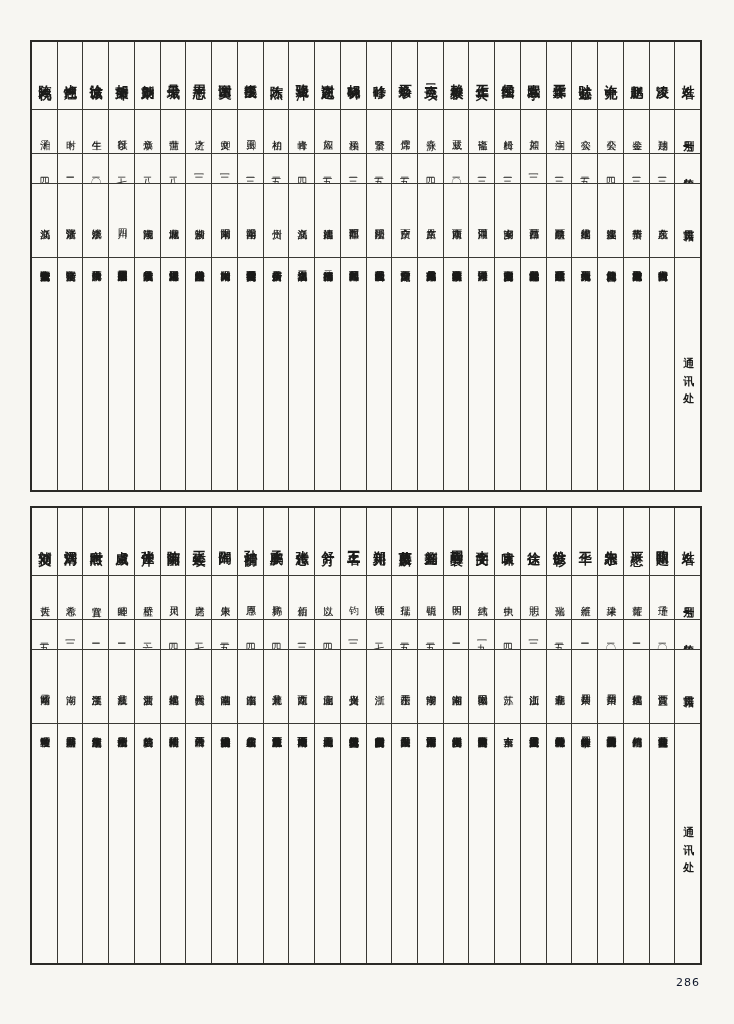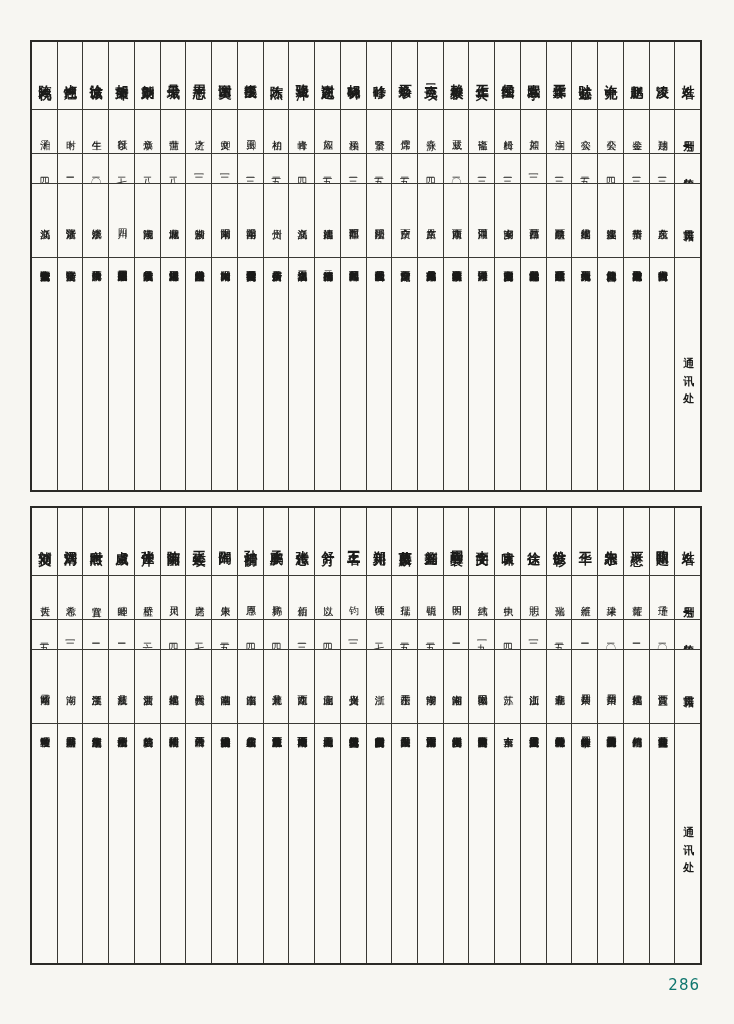--- a/index.html
+++ b/index.html
@@ -72,23 +72,23 @@
   .header-col .cell.addr{
     align-items:center;
     font-size:11px;
     padding-top:0;
   }
   .header-col .cell.addr .v{letter-spacing:1.6em;}
   .page-number{
     position:absolute;
     right:34px;
     top:976px;
-    font-size:15px;
+    font-size:11px;
     letter-spacing:1px;
-    color:#0f766e;
+    color:#0f172a;
     margin-left:38px;
   }
 </style>
 </head>
 <body>
 
 <div class="page">
 
   <div class="table-block" id="top-block">
       <div class="col person-col">

